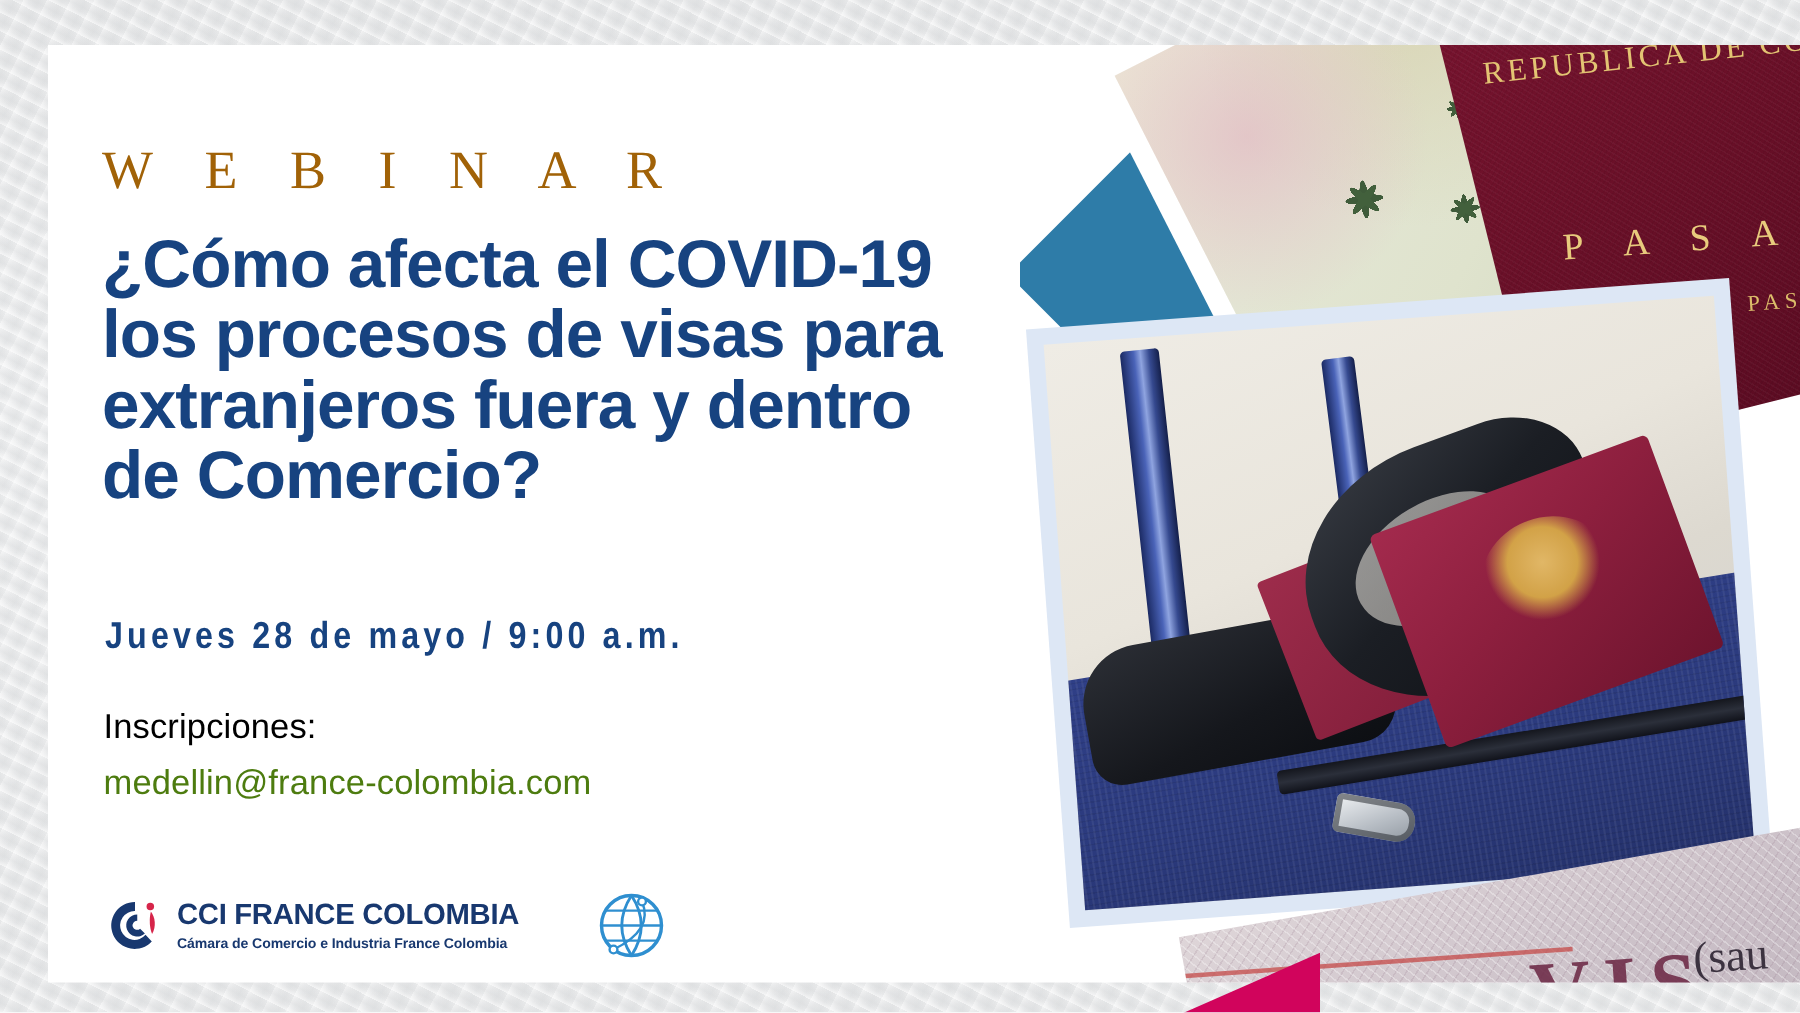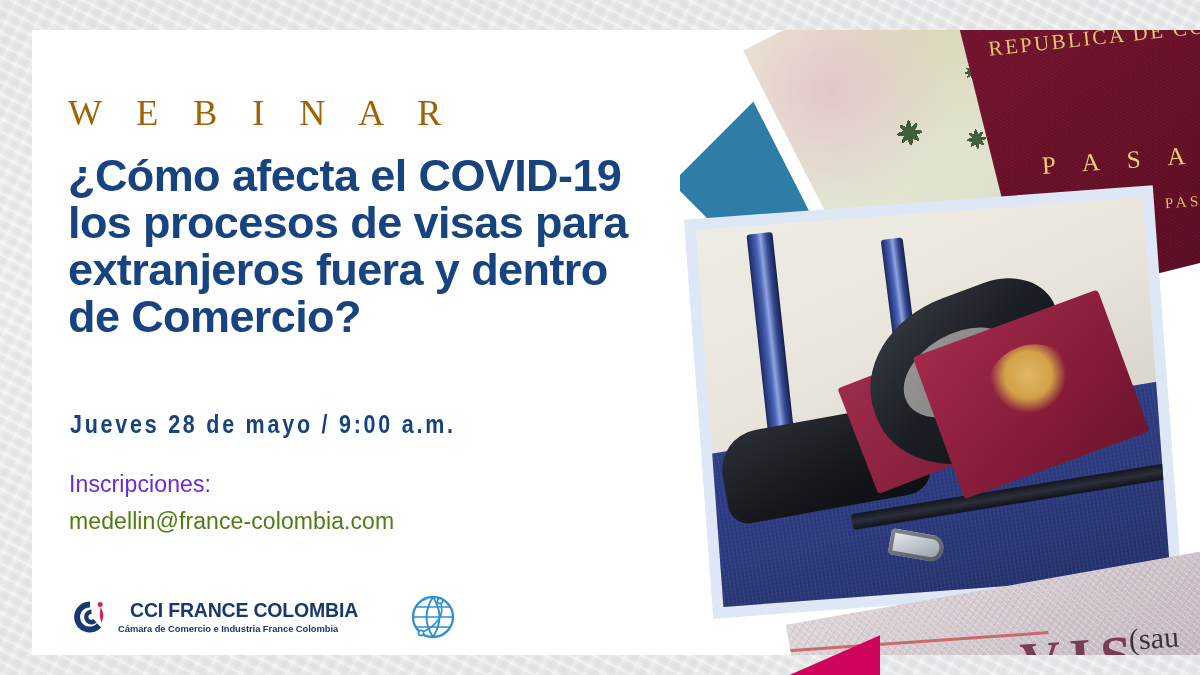--- a/index.html
+++ b/index.html
@@ -91,21 +91,21 @@
     transform: scaleX(0.86);
     transform-origin: left center;
     white-space: nowrap;
   }
 
   .reg-label {
     position: absolute;
     left: 1px;
     top: 441px;
     font-size: 23px;
-    color: #6d28d9;
+    color: #000000;
     font-weight: 400;
     letter-spacing: 0.1px;
   }
   .reg-email {
     position: absolute;
     left: 1px;
     top: 478px;
     font-size: 23px;
     color: #4d7c0f;
     font-weight: 400;
@@ -125,21 +125,20 @@
 
   .cci-logo { display: flex; align-items: center; }
   .cci-mark { width: 40px; height: 38px; flex: 0 0 auto; margin-right: 8px; }
   .cci-text { line-height: 1; }
   .cci-title {
     font-size: 19.5px;
     font-weight: bold;
     color: #18386f;
     letter-spacing: -0.2px;
     white-space: nowrap;
-    margin-left: 12px;
   }
   .cci-sub {
     font-size: 9.4px;
     font-weight: bold;
     color: #18386f;
     margin-top: 4px;
     letter-spacing: -0.05px;
     white-space: nowrap;
   }
 

